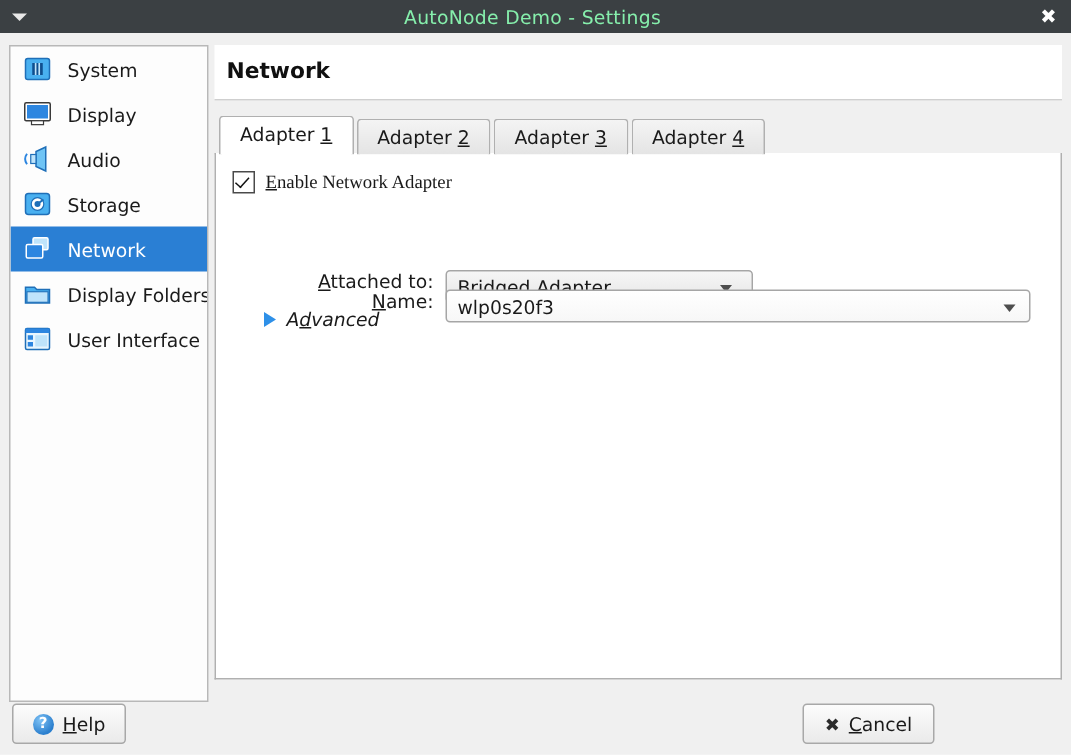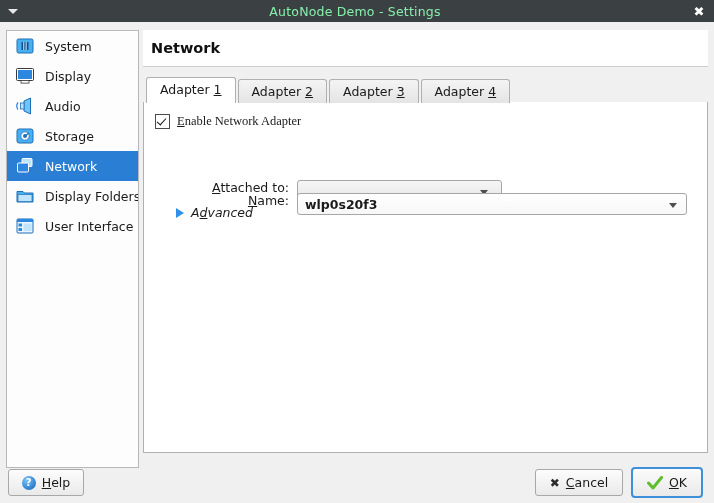--- a/index.html
+++ b/index.html
@@ -111,21 +111,21 @@
   .field{position:absolute;display:flex;margin-top:35px;}
   .field .flabel{
     width:145px;text-align:right;padding-right:8px;font-size:12.5px;
   }
   .combo{
     height:22px;border:1px solid #a6a6a6;border-radius:3px;
     display:flex;align-items:center;position:relative;
     font-size:12.5px;color:#1a1a1a;padding-left:7px;box-sizing:border-box;
   }
   .combo.grey{background:linear-gradient(#f6f6f6,#e6e6e6);}
-  .combo.white{background:linear-gradient(#ffffff,#f7f7f7);font-weight:bold;}
+  .combo.white{background:linear-gradient(#ffffff,#f7f7f7);}
   .combo .arrow{
     position:absolute;width:0;height:0;
     border-left:4.5px solid transparent;border-right:4.5px solid transparent;
     border-top:5px solid #4e4e4e;
   }
 
   #attached-field{left:0;top:43px;}
   #attached-combo{width:205px;}
   #attached-combo .arrow{right:13px;top:9px;}
   #name-field{left:0;top:56px;}
@@ -277,20 +277,21 @@
     <div id="tabpanel">
 
       <div class="checkrow">
         <span class="chk"></span>
         <span class="lbl"><span class="u">E</span>nable Network Adapter</span>
       </div>
 
       <div class="field" id="attached-field">
         <span class="flabel"><span class="u">A</span>ttached to:</span>
         <div class="combo grey" id="attached-combo">
+          <span>Bridged Adapter</span>
           <span class="arrow"></span>
         </div>
       </div>
 
       <div class="field" id="name-field">
         <span class="flabel"><span class="u">N</span>ame:</span>
         <div class="combo white" id="name-combo">
           <span>wlp0s20f3</span>
           <span class="arrow"></span>
         </div>
@@ -307,22 +308,14 @@
   <div class="btn" id="help-btn">
     <span class="bico qmark">?</span>
     <span><span class="u">H</span>elp</span>
   </div>
 
   <div class="btn" id="cancel-btn">
     <span class="bico xmark">✖</span>
     <span><span class="u">C</span>ancel</span>
   </div>
 
-  <div class="btn" id="ok-btn">
-    <span class="bico checkmark">
-      <svg width="16" height="14" viewBox="0 0 16 14">
-        <path d="M1.5 7 L6 12 L14.5 1.5" stroke="#5fbd2e" stroke-width="3" fill="none" stroke-linecap="round" stroke-linejoin="round"></path>
-      </svg>
-    </span>
-    <span><span class="u">O</span>K</span>
-  </div>
 
 </div>
 
 </body></html>

